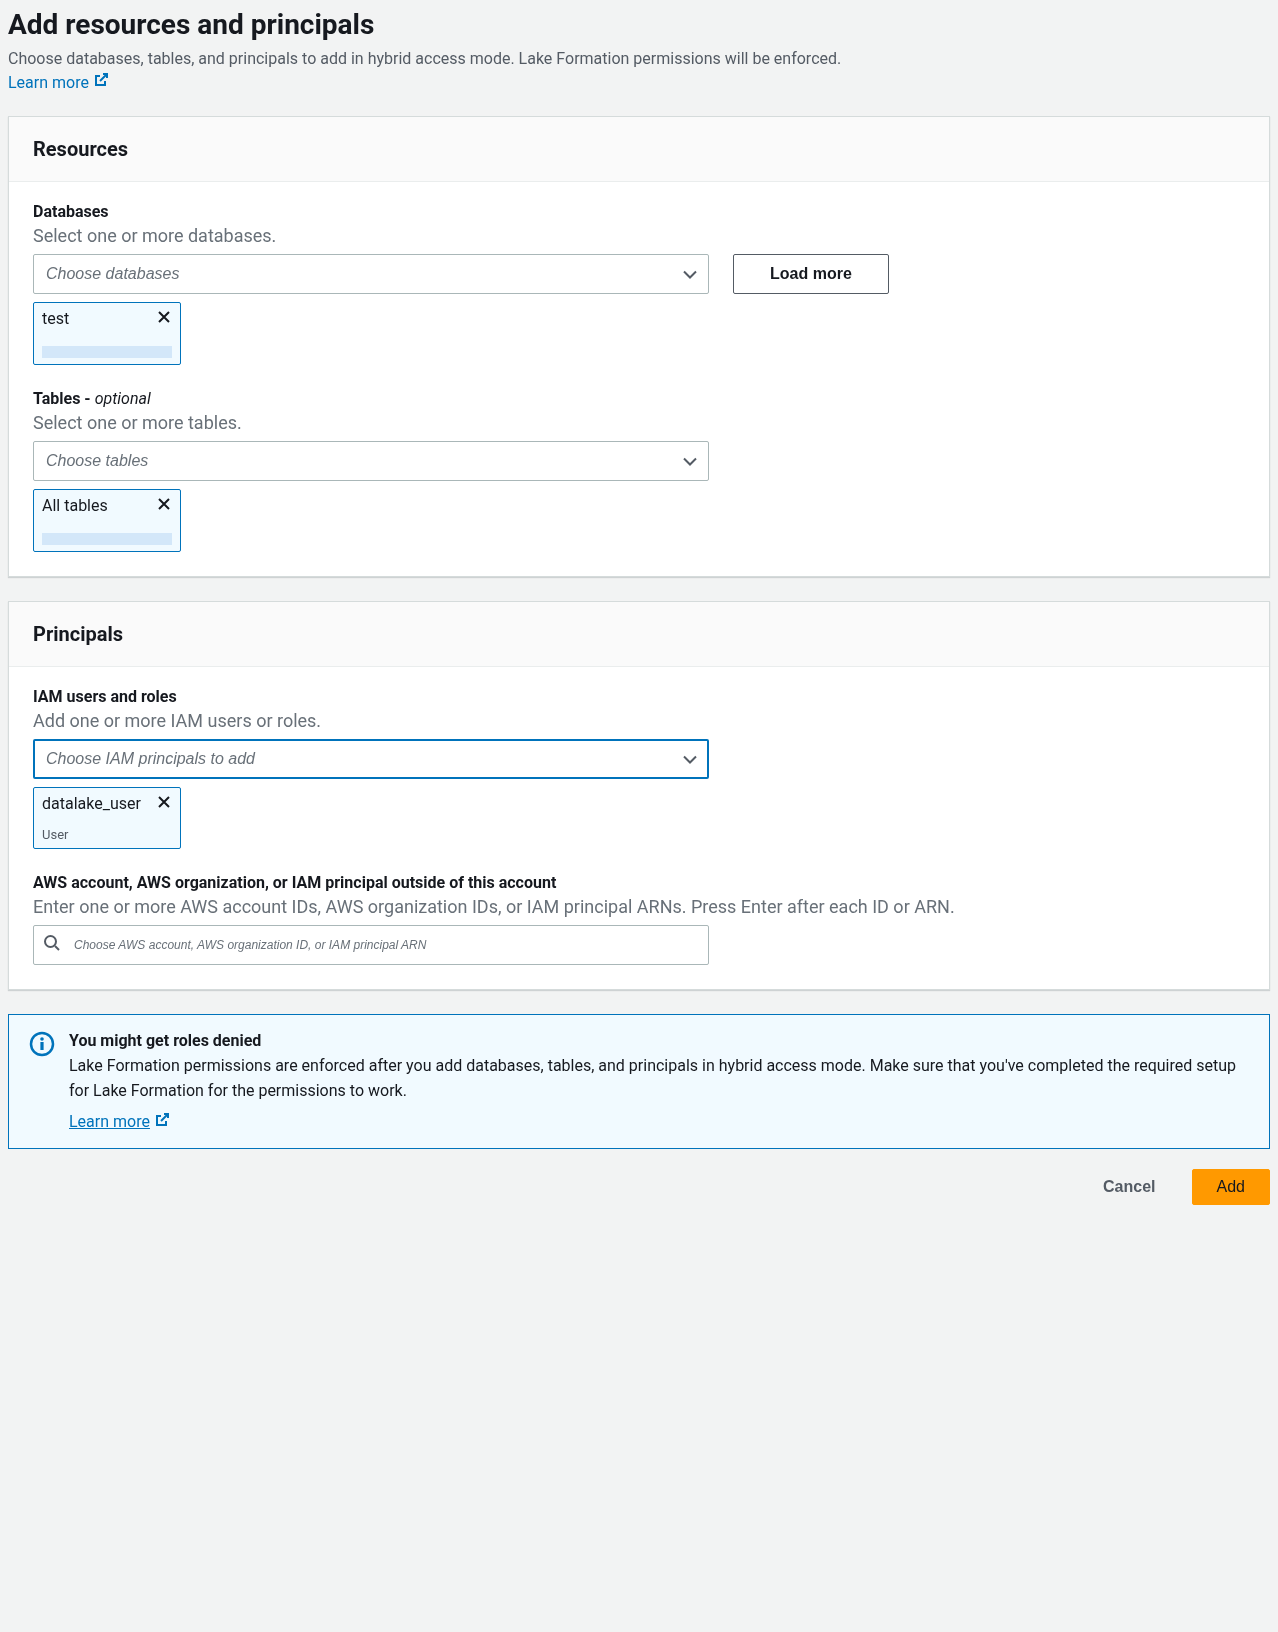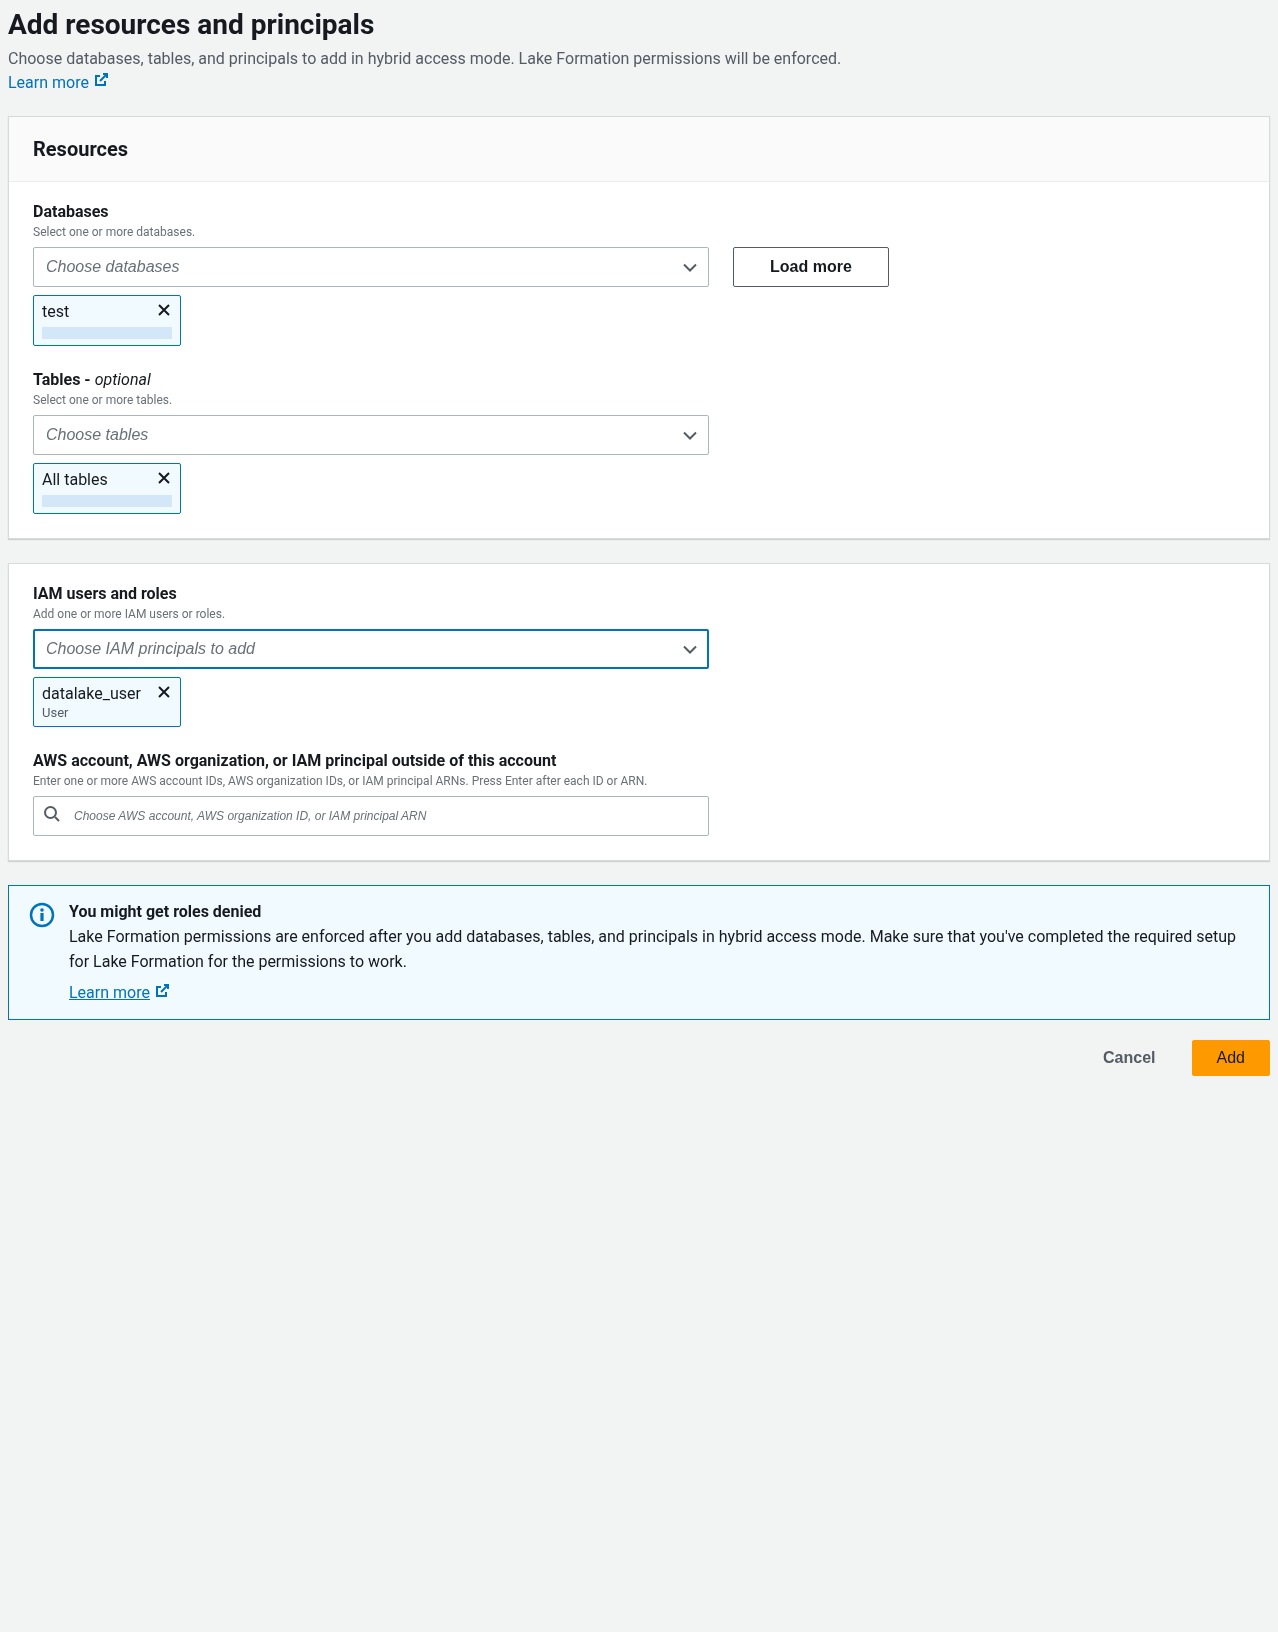--- a/index.html
+++ b/index.html
@@ -64,21 +64,21 @@
       font-size: 16px;
       font-weight: 700;
       color: #16191f;
       margin-bottom: 4px;
     }
     .field-label .optional {
       font-style: italic;
       font-weight: 400;
     }
     .field-description {
-      font-size: 12px;
+      font-size: 18px;
       color: #687078;
       margin-bottom: 8px;
     }
     .field-row {
       display: flex;
       gap: 24px;
       align-items: stretch;
     }
     .select-control {
       position: relative;
@@ -132,20 +132,21 @@
     }
     .token {
       border: 1px solid #0073bb;
       border-radius: 2px;
       background: #f1faff;
       padding: 6px 8px;
       min-width: 148px;
       display: flex;
       flex-direction: column;
       position: relative;
+      gap: 12px;
     }
     .token-label-row {
       display: flex;
       justify-content: space-between;
       align-items: flex-start;
       gap: 12px;
     }
     .token-label {
       font-size: 16px;
       color: #16191f;
@@ -347,20 +348,23 @@
           </div>
           <div class="token-bar"></div>
         </div>
       </div>
     </div>
   </div>
 </div>
 
 
 <div class="panel">
+  <div class="panel-header">
+    <h2 class="panel-title">Principals</h2>
+  </div>
   <div class="panel-body">
 
     <div class="field-group">
       <div class="field-label">IAM users and roles</div>
       <div class="field-description">Add one or more IAM users or roles.</div>
       <div class="field-row">
         <div class="select-control">
           <button class="select-trigger focused">
             <span>Choose IAM principals to add</span>
           </button>

